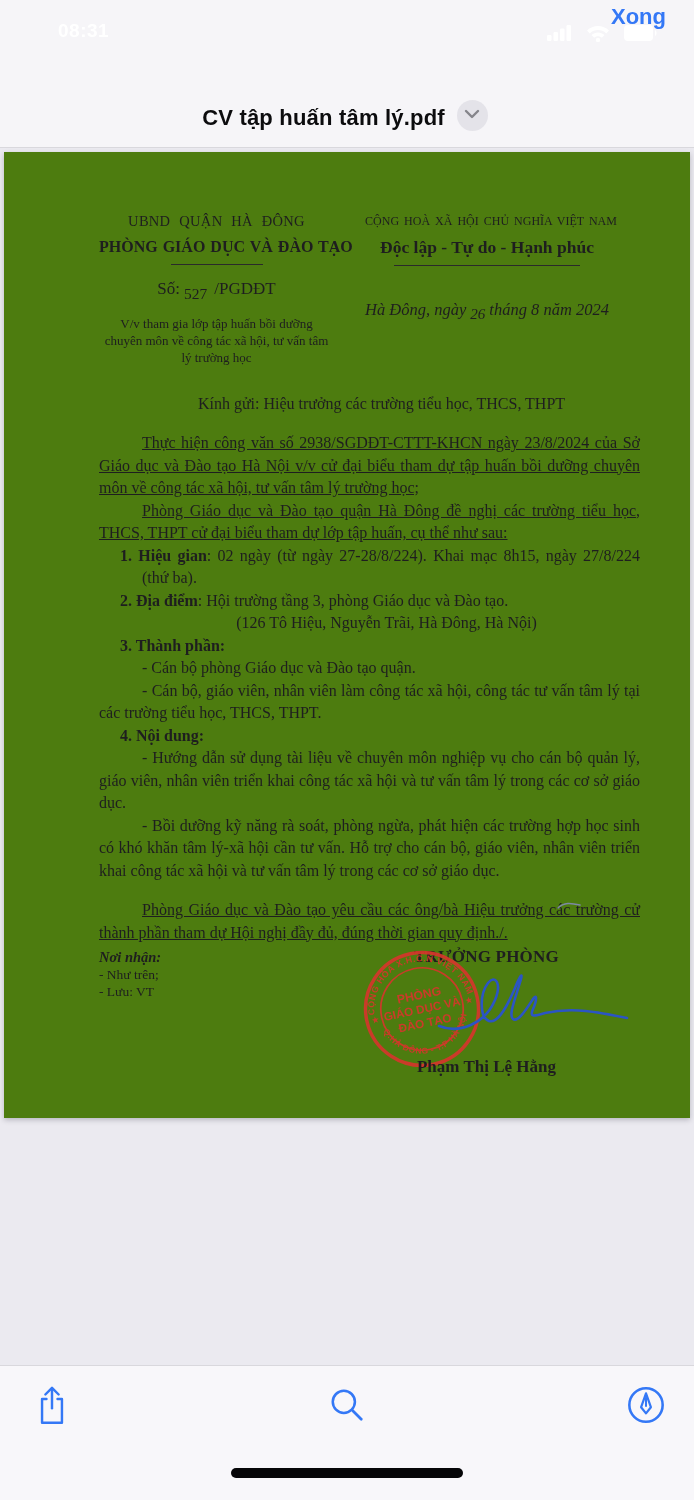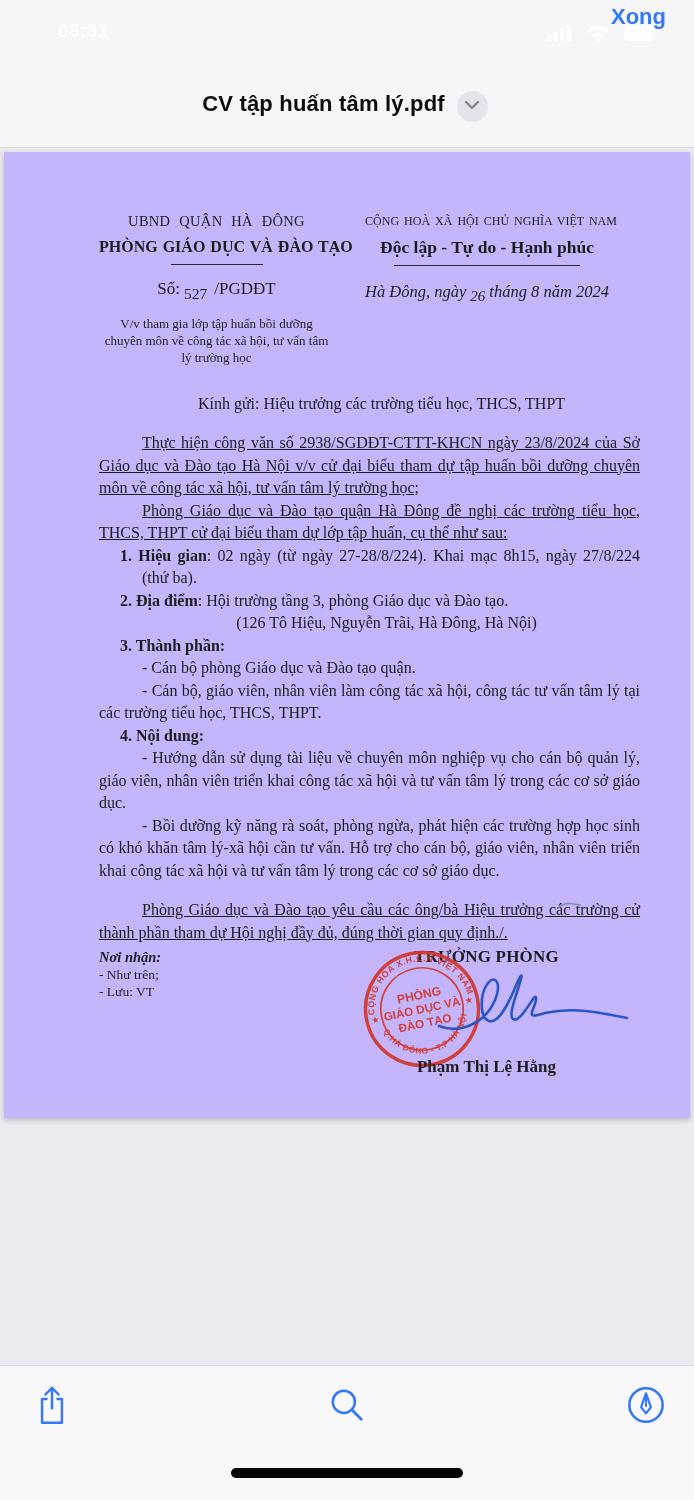--- a/index.html
+++ b/index.html
@@ -18,37 +18,37 @@
   .status-bar { position:absolute; top:0; left:0; right:0; height:54px; }
   .status-time {
     position:absolute; left:58px; top:20px;
     color:#ffffff; font-size:19px; font-weight:700; letter-spacing:.5px;
   }
   .status-icons { position:absolute; right:36px; top:24px; display:flex; gap:14px; align-items:center; }
   .status-icons svg { display:block; }
 
   .nav-row {
     position:absolute; left:0; right:4px; bottom:16px; height:40px;
-    display:flex; align-items:flex-start; justify-content:center;
+    display:flex; align-items:flex-end; justify-content:center;
   }
   .nav-title { font-size:22px; font-weight:700; color:#0c0c0e; letter-spacing:.2px; }
   .chevron-btn {
     width:31px; height:31px; border-radius:50%; background:#e4e3e9;
     display:flex; align-items:center; justify-content:center; margin-left:12px; cursor:pointer;
   }
   .done-btn {
     position:absolute; right:28px; top:4px;
     color:#3478f6; font-size:22px; font-weight:600; cursor:pointer;
     background:none; border:none; font-family:inherit;
   }
 
   
   .page {
     position:absolute; left:4px; top:152px; width:686px; height:966px;
-    background:#c4b5fd;
+    background:#4d7c0f;
     box-shadow:0 2px 5px rgba(50,50,70,.28);
   }
   .doc {
     position:absolute; inset:0; padding:58px 50px 0 95px;
     font-family:"Liberation Serif","DejaVu Serif",serif;
     color:#1e1e1f; font-size:16px; line-height:22.5px;
   }
 
   .doc-header { display:flex; }
   .hdr-left  { width:235px; text-align:center; flex-shrink:0; }
@@ -57,21 +57,21 @@
   .org-parent { font-size:14.5px; word-spacing:5px; letter-spacing:.3px; }
   .org-name   { font-size:16px; font-weight:700; margin-top:3px; word-spacing:1px; white-space:nowrap; }
   .rule-s { width:92px;  border-top:1.6px solid #2a2a2a; margin:6px auto 0; }
   .rule-l { width:186px; border-top:1.6px solid #2a2a2a; margin:7px auto 0; }
   .doc-no { margin-top:13px; font-size:17px; white-space:nowrap; }
   .doc-no .no-num { position:relative; top:5px; font-size:15.5px; margin:0 7px 0 4px; }
   .doc-subject { font-size:13px; line-height:17px; margin-top:14px; padding:0 4px; }
 
   .motto-1 { font-size:12px; font-weight:400; white-space:nowrap; word-spacing:2px;margin-left:8px; }
   .motto-2 { font-size:17.5px; font-weight:700; margin-top:3px; }
-  .dateline { font-style:italic; font-size:16.5px; margin-top:15px; white-space:nowrap; }
+  .dateline { font-style:italic; font-size:16.5px; margin-top:33px; white-space:nowrap; }
   .dateline .day { position:relative; top:4px; font-size:15px; margin:0 4px; font-style:italic; }
 
   .salutation { text-align:center; margin-top:27px; padding-left:24px; }
 
   .para { text-align:justify; text-indent:43px;text-decoration:underline; }
   .p-first { margin-top:17px; }
 
   .num-item { padding-left:43px; text-indent:-22px; text-align:justify; }
   .num-item b { font-weight:700; }
   .centered-line { text-align:center; padding-left:34px; }

